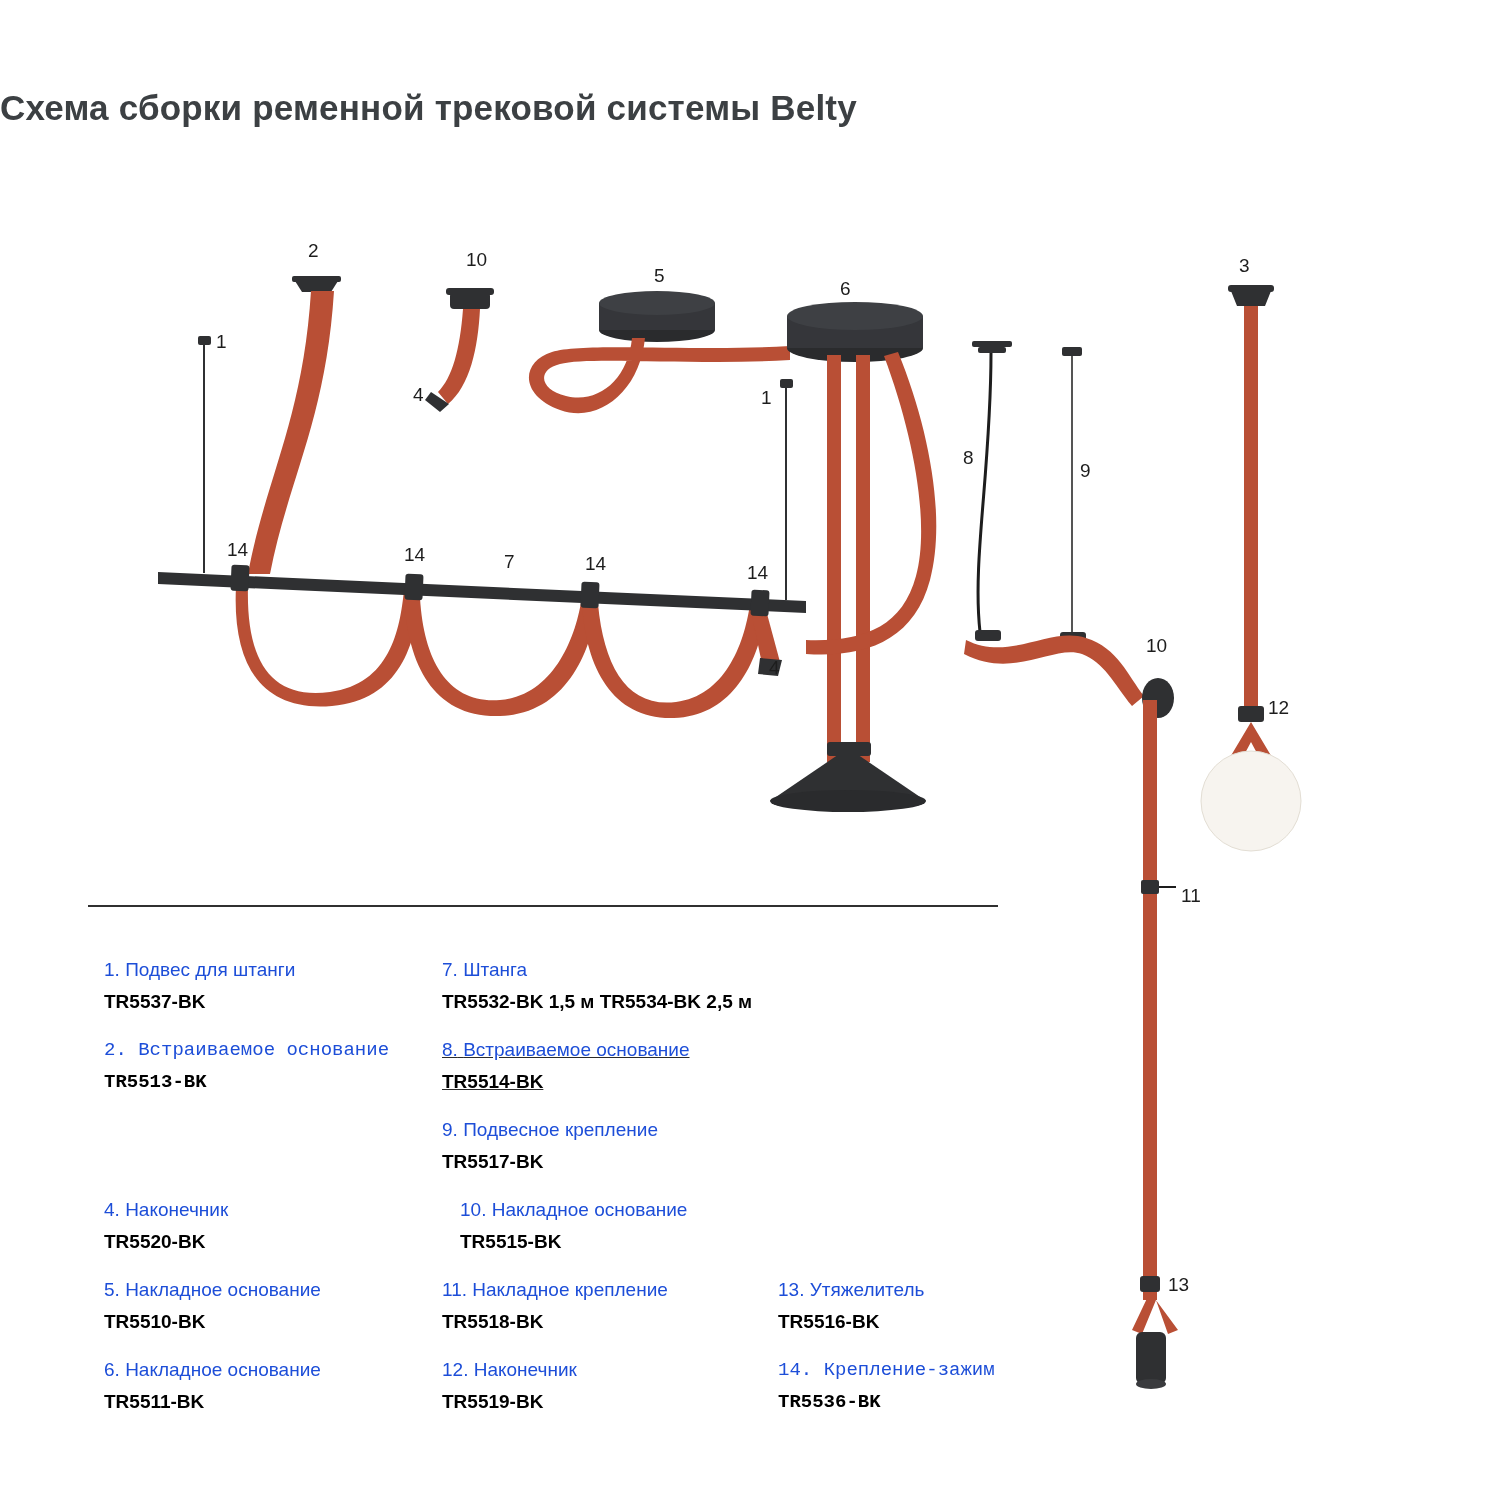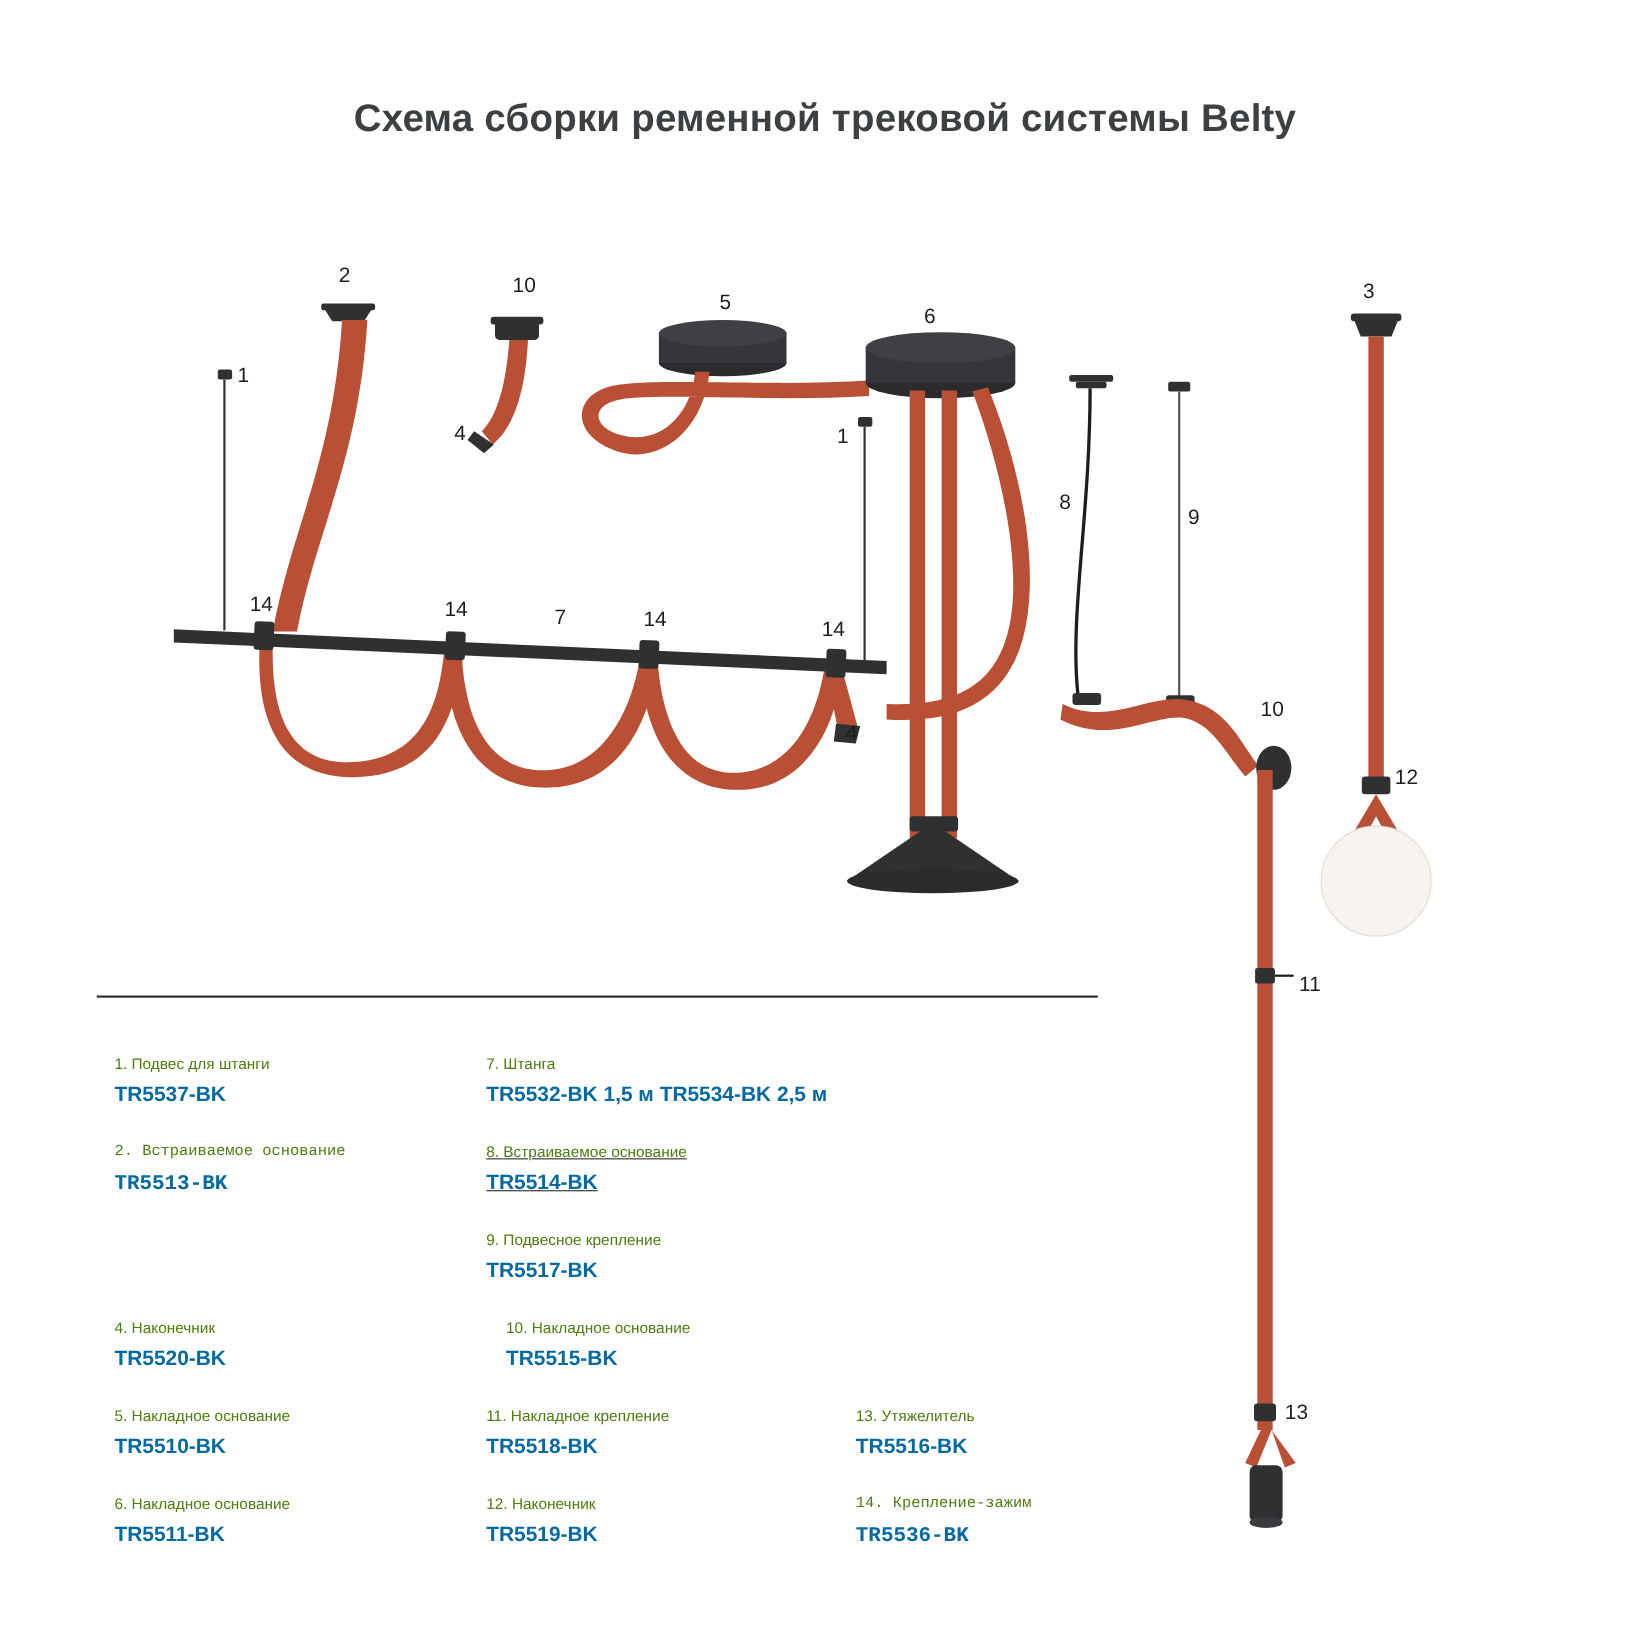--- a/index.html
+++ b/index.html
@@ -13,21 +13,20 @@
     font-family: "Liberation Sans", sans-serif;
     color: #2b2b2b;
     position: relative;
     overflow: hidden;
   }
   #title {
     position: absolute;
     top: 88px;
     left: 0;
     width: 1500px;
-    text-align: center;
     font-size: 35px;
     font-weight: 700;
     color: #3c4043;
     letter-spacing: 0.2px;
   }
   #diagram {
     position: absolute;
     top: 0;
     left: 0;
     width: 1500px;
@@ -55,28 +54,28 @@
     position: absolute;
     top: 0;
     left: 0;
     width: 1420px;
   }
   .legend-item {
     position: absolute;
     width: 360px;
   }
   .legend-line1 {
-    font-size: 14px;
-    color: #4d7c0f;
+    font-size: 19px;
+    color: #1d4ed8;
     font-weight: 400;
     white-space: nowrap;
   }
   .legend-line2 {
     font-size: 19px;
-    color: #0369a1;
+    color: #000000;
     font-weight: 700;
     margin-top: 10px;
     white-space: nowrap;
   }
 </style>
 </head>
 <body>
 
 <div id="title">Схема сборки ременной трековой системы Belty</div>
 

